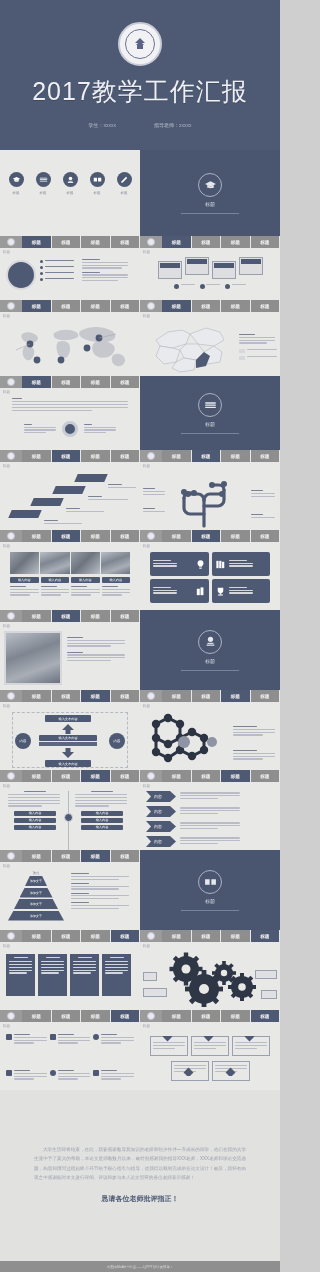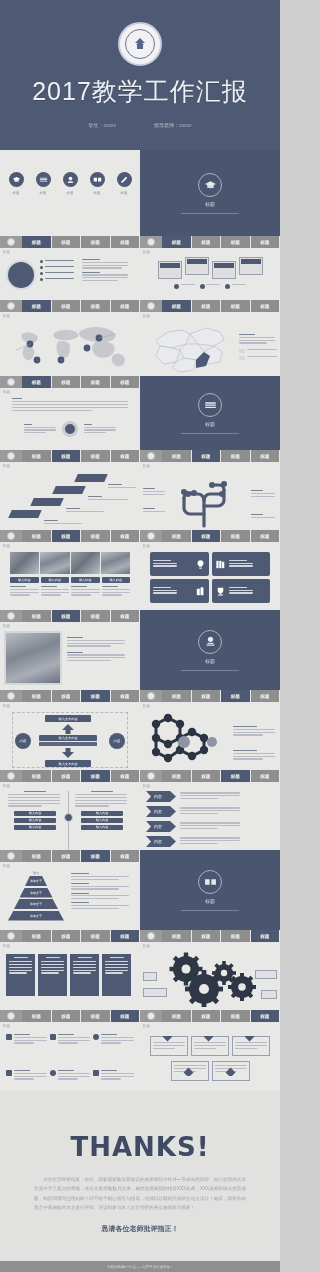--- a/index.html
+++ b/index.html
@@ -1127,21 +1127,20 @@
             <rect x="101" y="-3" width="7" height="7" transform="rotate(45 104.5 .5)"></rect>
             <rect x="40" y="33" width="7" height="7" transform="rotate(45 43.5 36.5)"></rect>
             <rect x="82" y="33" width="7" height="7" transform="rotate(45 85.5 36.5)"></rect>
           </g>
         </svg>
       </div>
     </div>
   </div>
 
   <div class="slide full s-thanks">
-    <div class="thanks-h">THANKS!</div>
     <div class="thanks-p">大学生活即将结束，在此，我要感谢教导我知识的老师和朝夕作伴一齐成长的同学，他们在我的大学生涯中予了莫大的帮助，本论文是师教数月以来，最特别感谢我的指导XXX老师，XXX老师和谈论交流选题，构思和撰写过程始终个环节给予耐心指引与指导，使我得以顺利完成毕业论文设计！最后，我怀有由衷之中感谢能对本文进行评阅、评议和参与本人论文答辩的各位老师表示感谢！</div>
     <div class="thanks-final">恳请各位老师批评指正！</div>
     <div class="footer">
       <span>本图由MoArt™出品——让PPT设计更简单！</span>
     </div>
   </div>
 
 </div>
 
 </body></html>

